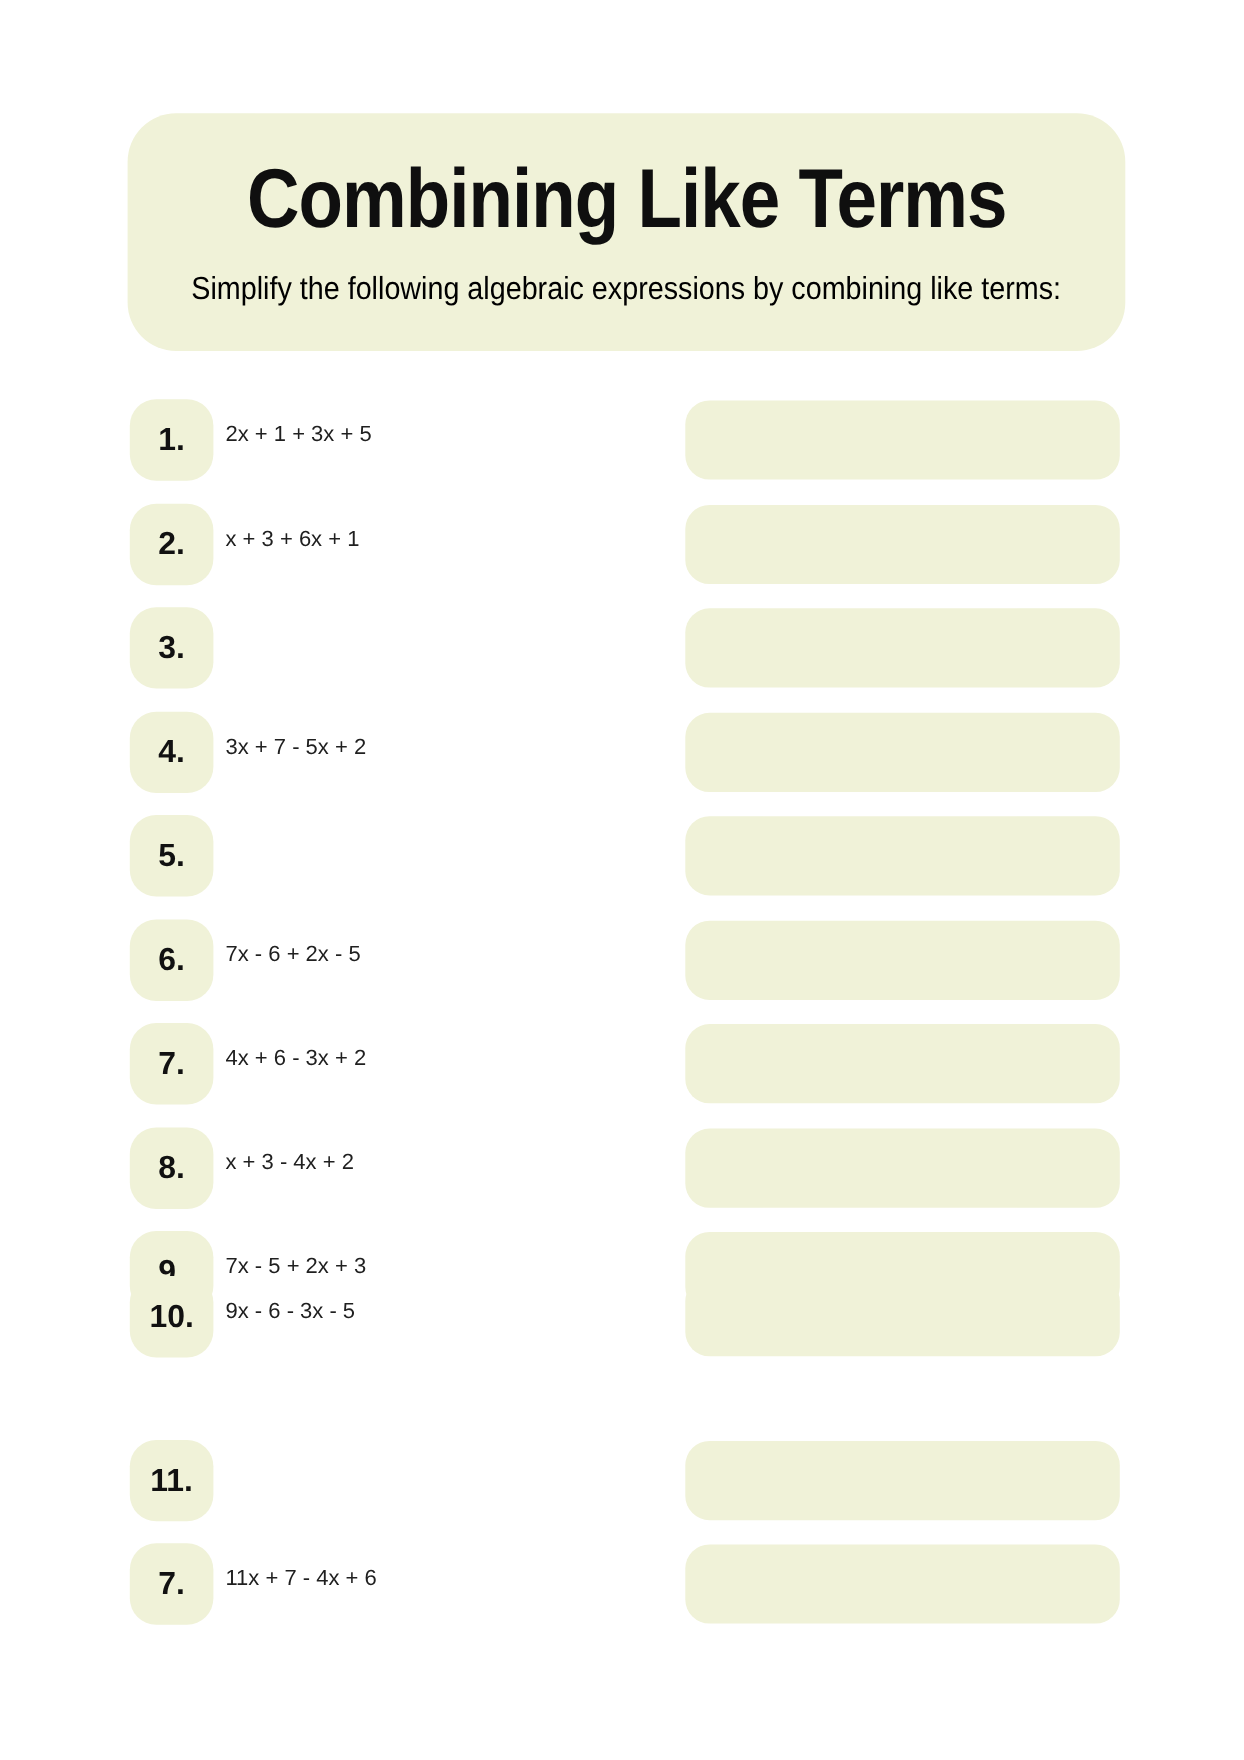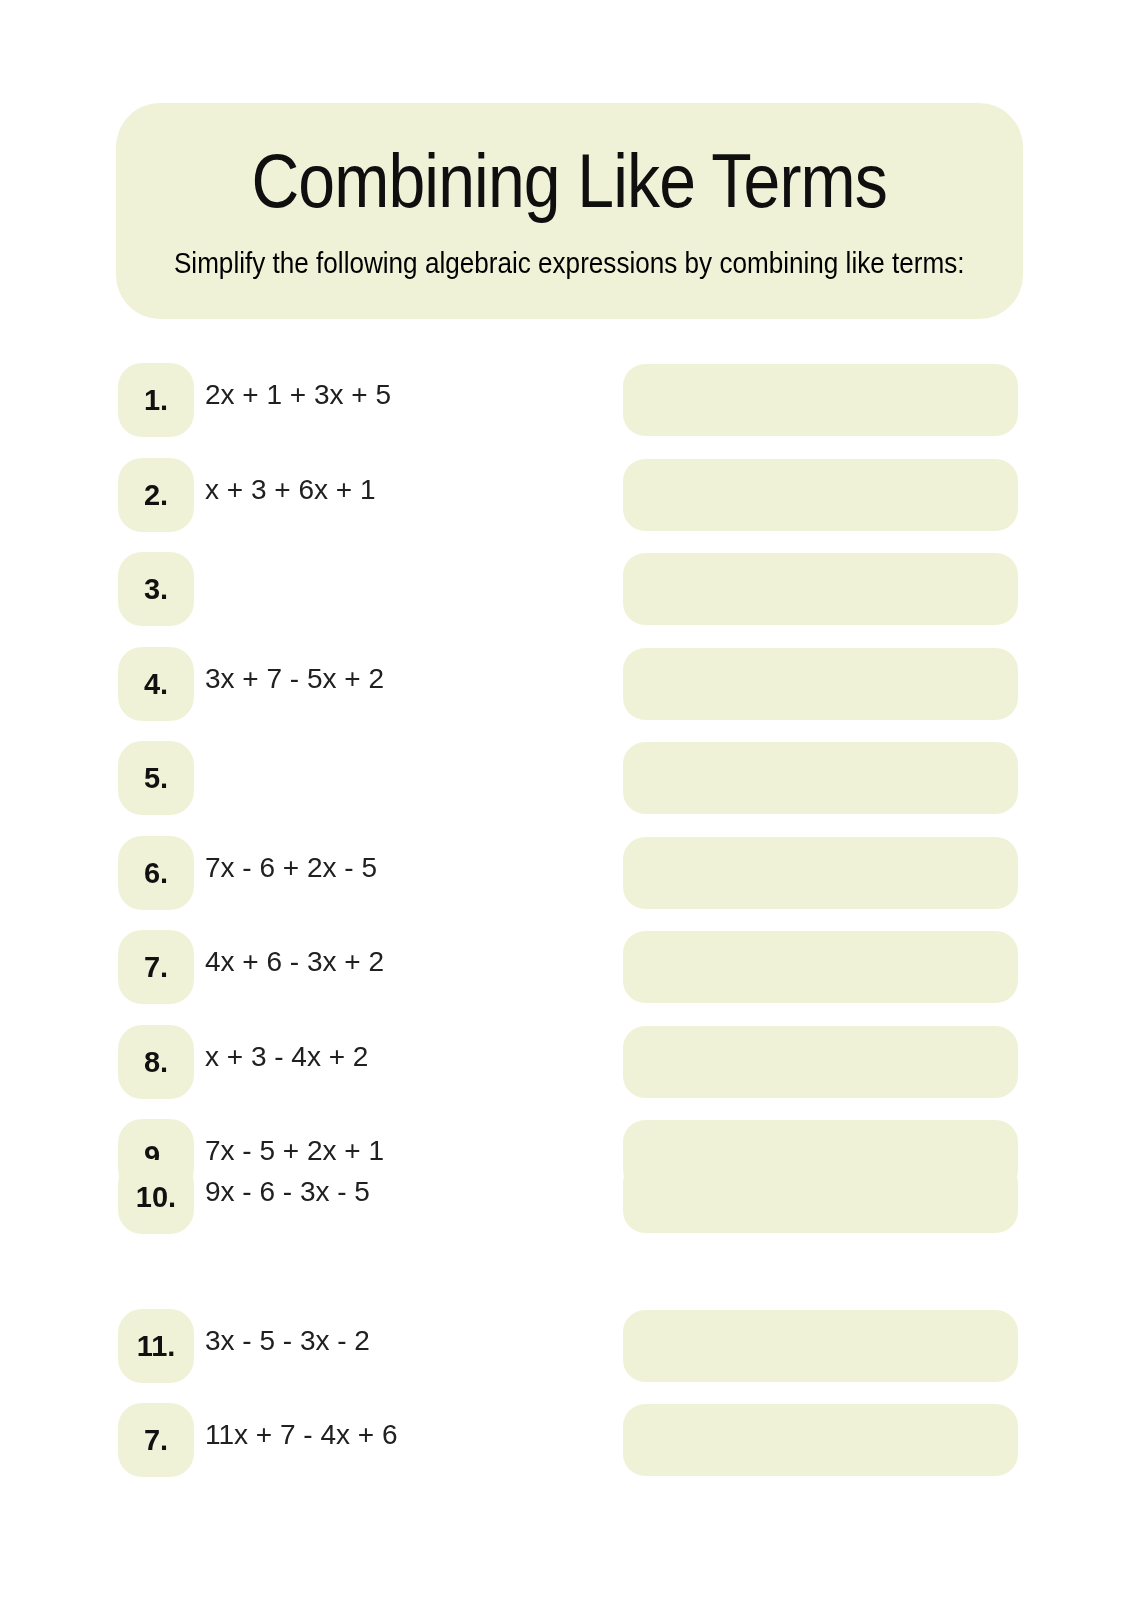--- a/index.html
+++ b/index.html
@@ -25,21 +25,21 @@
     height: 216px;
     background: var(--accent);
     border-radius: 44px;
   }
   .title {
     position: absolute;
     left: 0; right: 0;
     top: 34px;
     text-align: center;
     font-size: 76px;
-    font-weight: 400;
+    font-weight: 700;
     line-height: 1.15;
     color: #0f0f0f;
     white-space: nowrap;
   }
   .title .squeeze {
     display: inline-block;
     transform: scaleX(0.87);
     transform-origin: center;
     letter-spacing: -1px;
   }
@@ -80,21 +80,21 @@
     font-size: 29px;
     font-weight: 700;
     color: #111111;
   }
   .expression {
     position: absolute;
     left: 205px;
     top: -5px;
     height: 74px;
     line-height: 74px;
-    font-size: 28px;
+    font-size: 20px;
     font-weight: 400;
     color: #202020;
     white-space: nowrap;
   }
   .answer-box {
     position: absolute;
     left: 623px;
     top: 1px;
     width: 395px;
     height: 72px;
@@ -168,35 +168,34 @@
     <div class="num-badge">
       <span>8.</span>
     </div>
     <div class="expression">x + 3 - 4x + 2</div>
     <div class="answer-box"></div>
   </div>
       <div class="row" style="top: 1119px;">
     <div class="num-badge">
       <span>9.</span>
     </div>
-    <div class="expression">7x - 5 + 2x + 1</div>
+    <div class="expression">7x - 5 + 2x + 3</div>
     <div class="answer-box"></div>
   </div>
       <div class="row" style="top: 1160px;">
     <div class="num-badge">
       <span>10.</span>
     </div>
     <div class="expression">9x - 6 - 3x - 5</div>
     <div class="answer-box"></div>
   </div>
       <div class="row" style="top: 1309px;">
     <div class="num-badge">
       <span>11.</span>
     </div>
-    <div class="expression">3x - 5 - 3x - 2</div>
     <div class="answer-box"></div>
   </div>
       <div class="row" style="top: 1403px;">
     <div class="num-badge">
       <span>7.</span>
     </div>
     <div class="expression">11x + 7 - 4x + 6</div>
     <div class="answer-box"></div>
   </div>
     </div>

